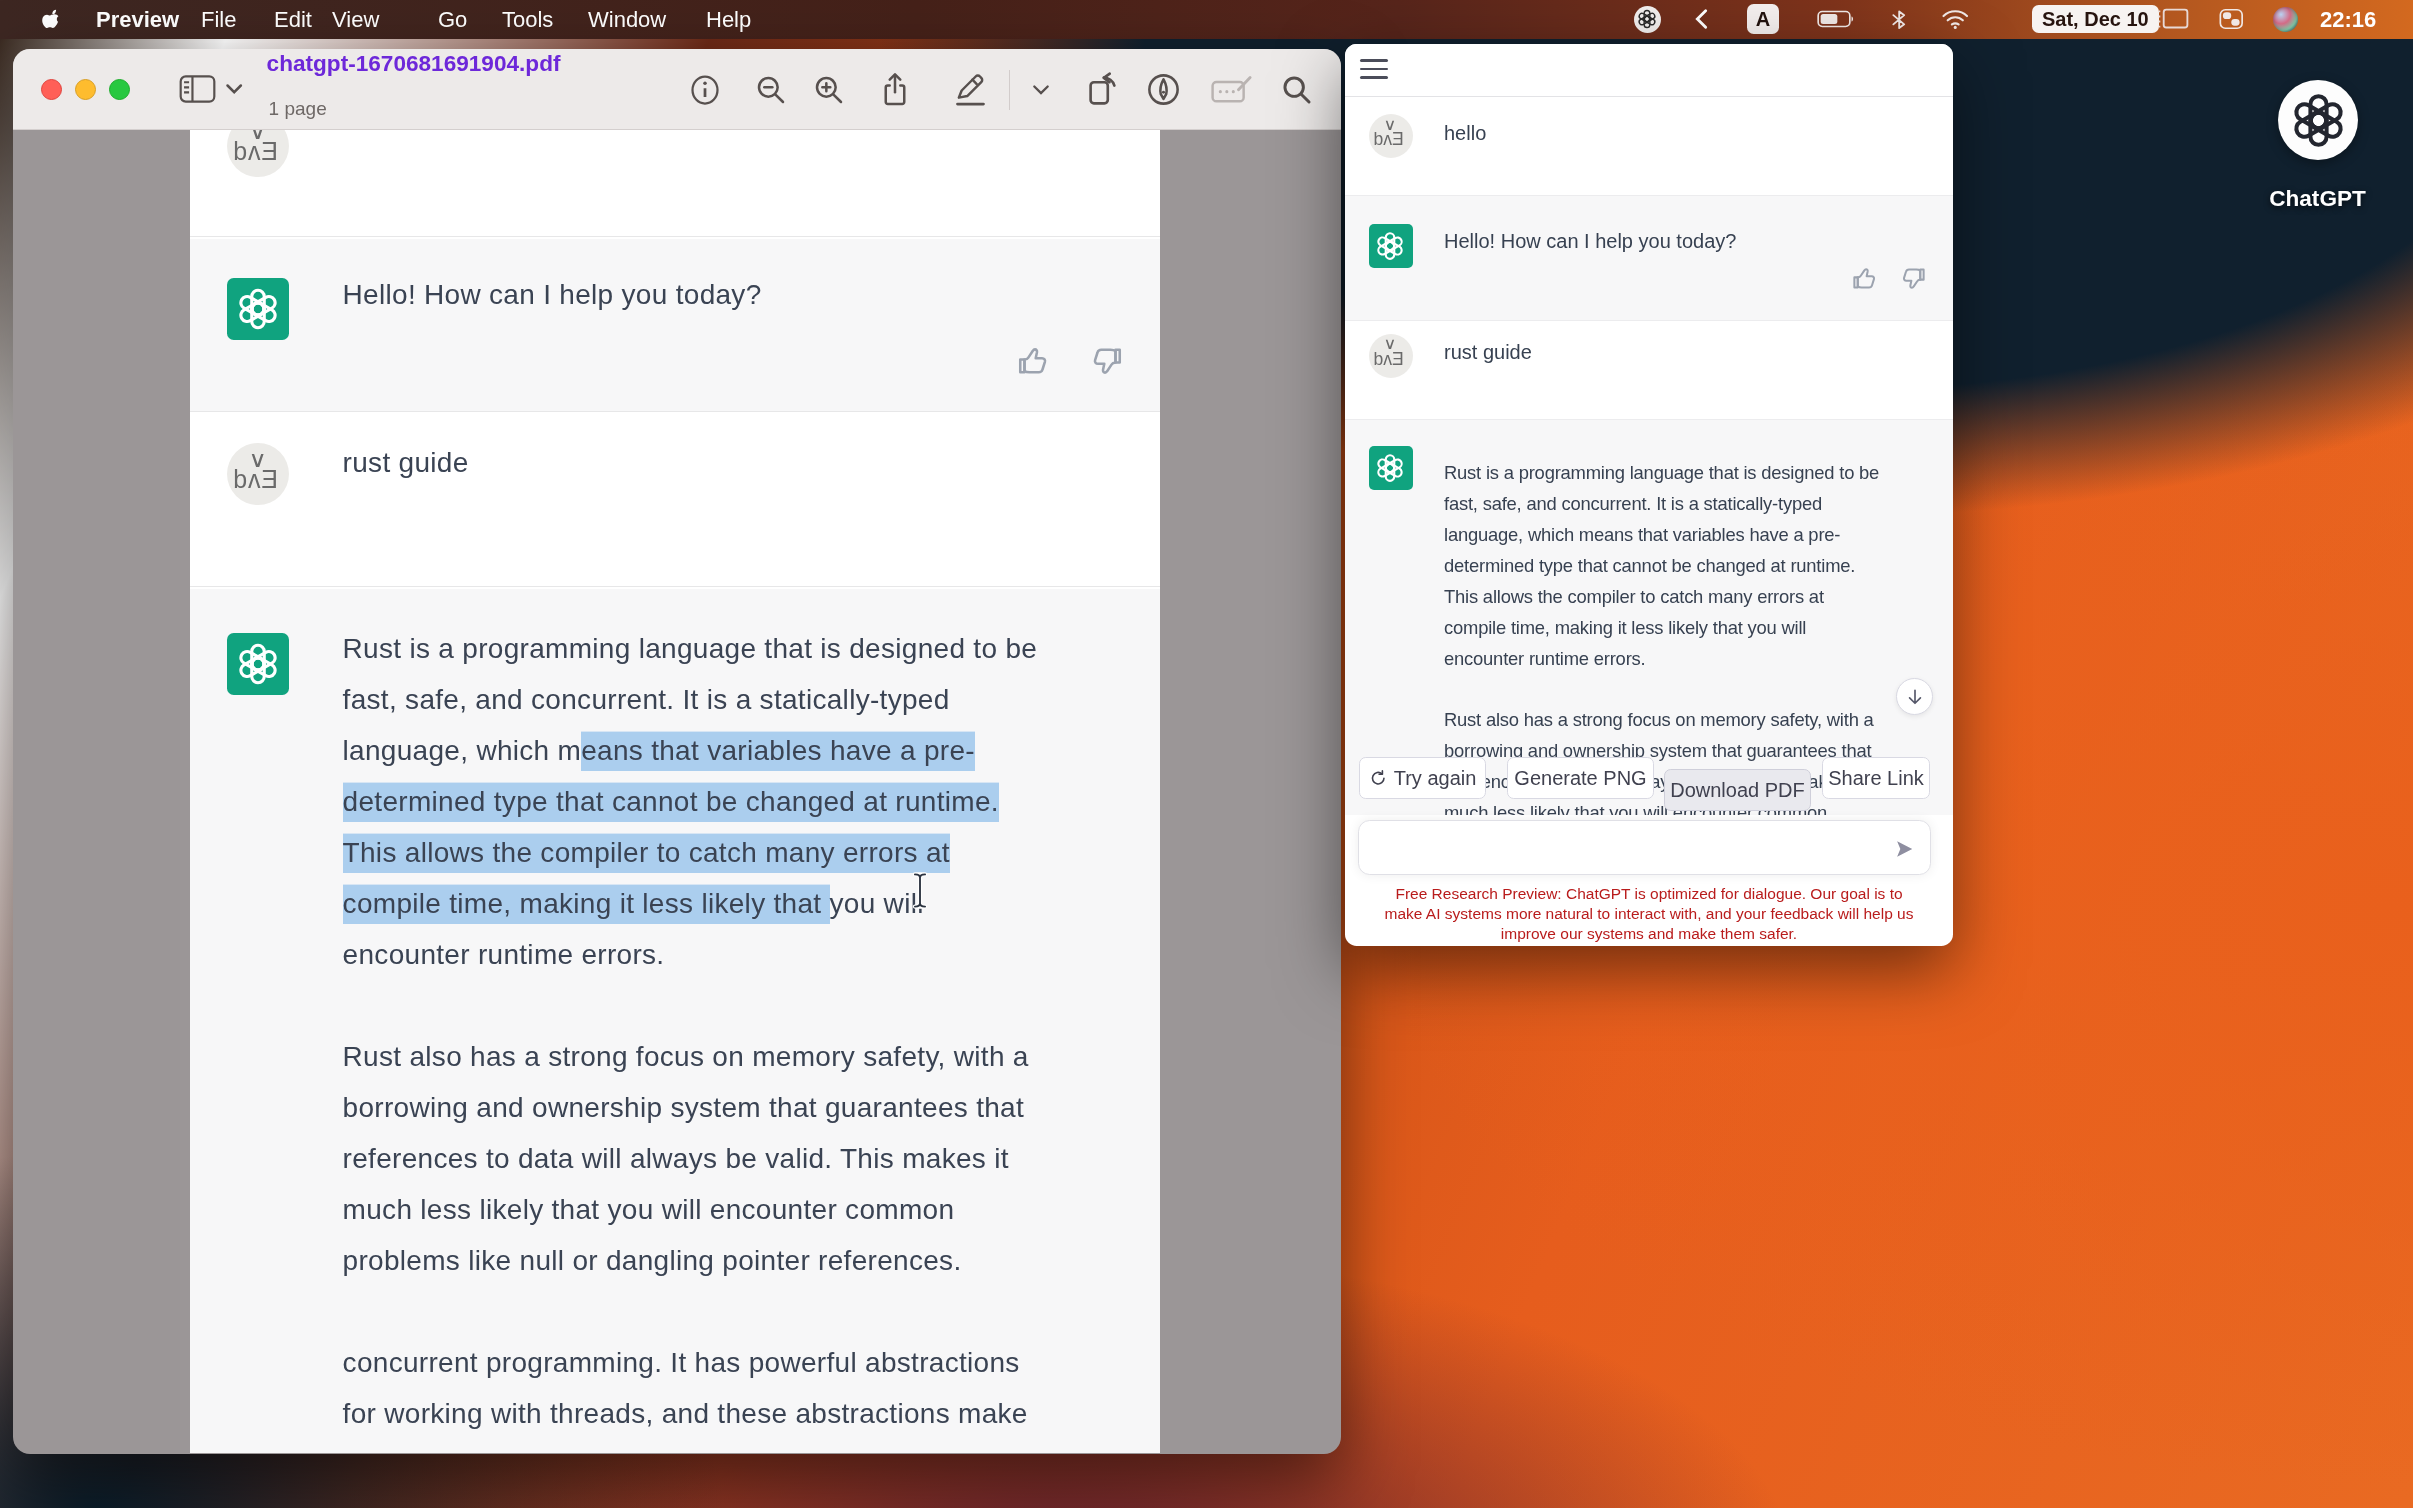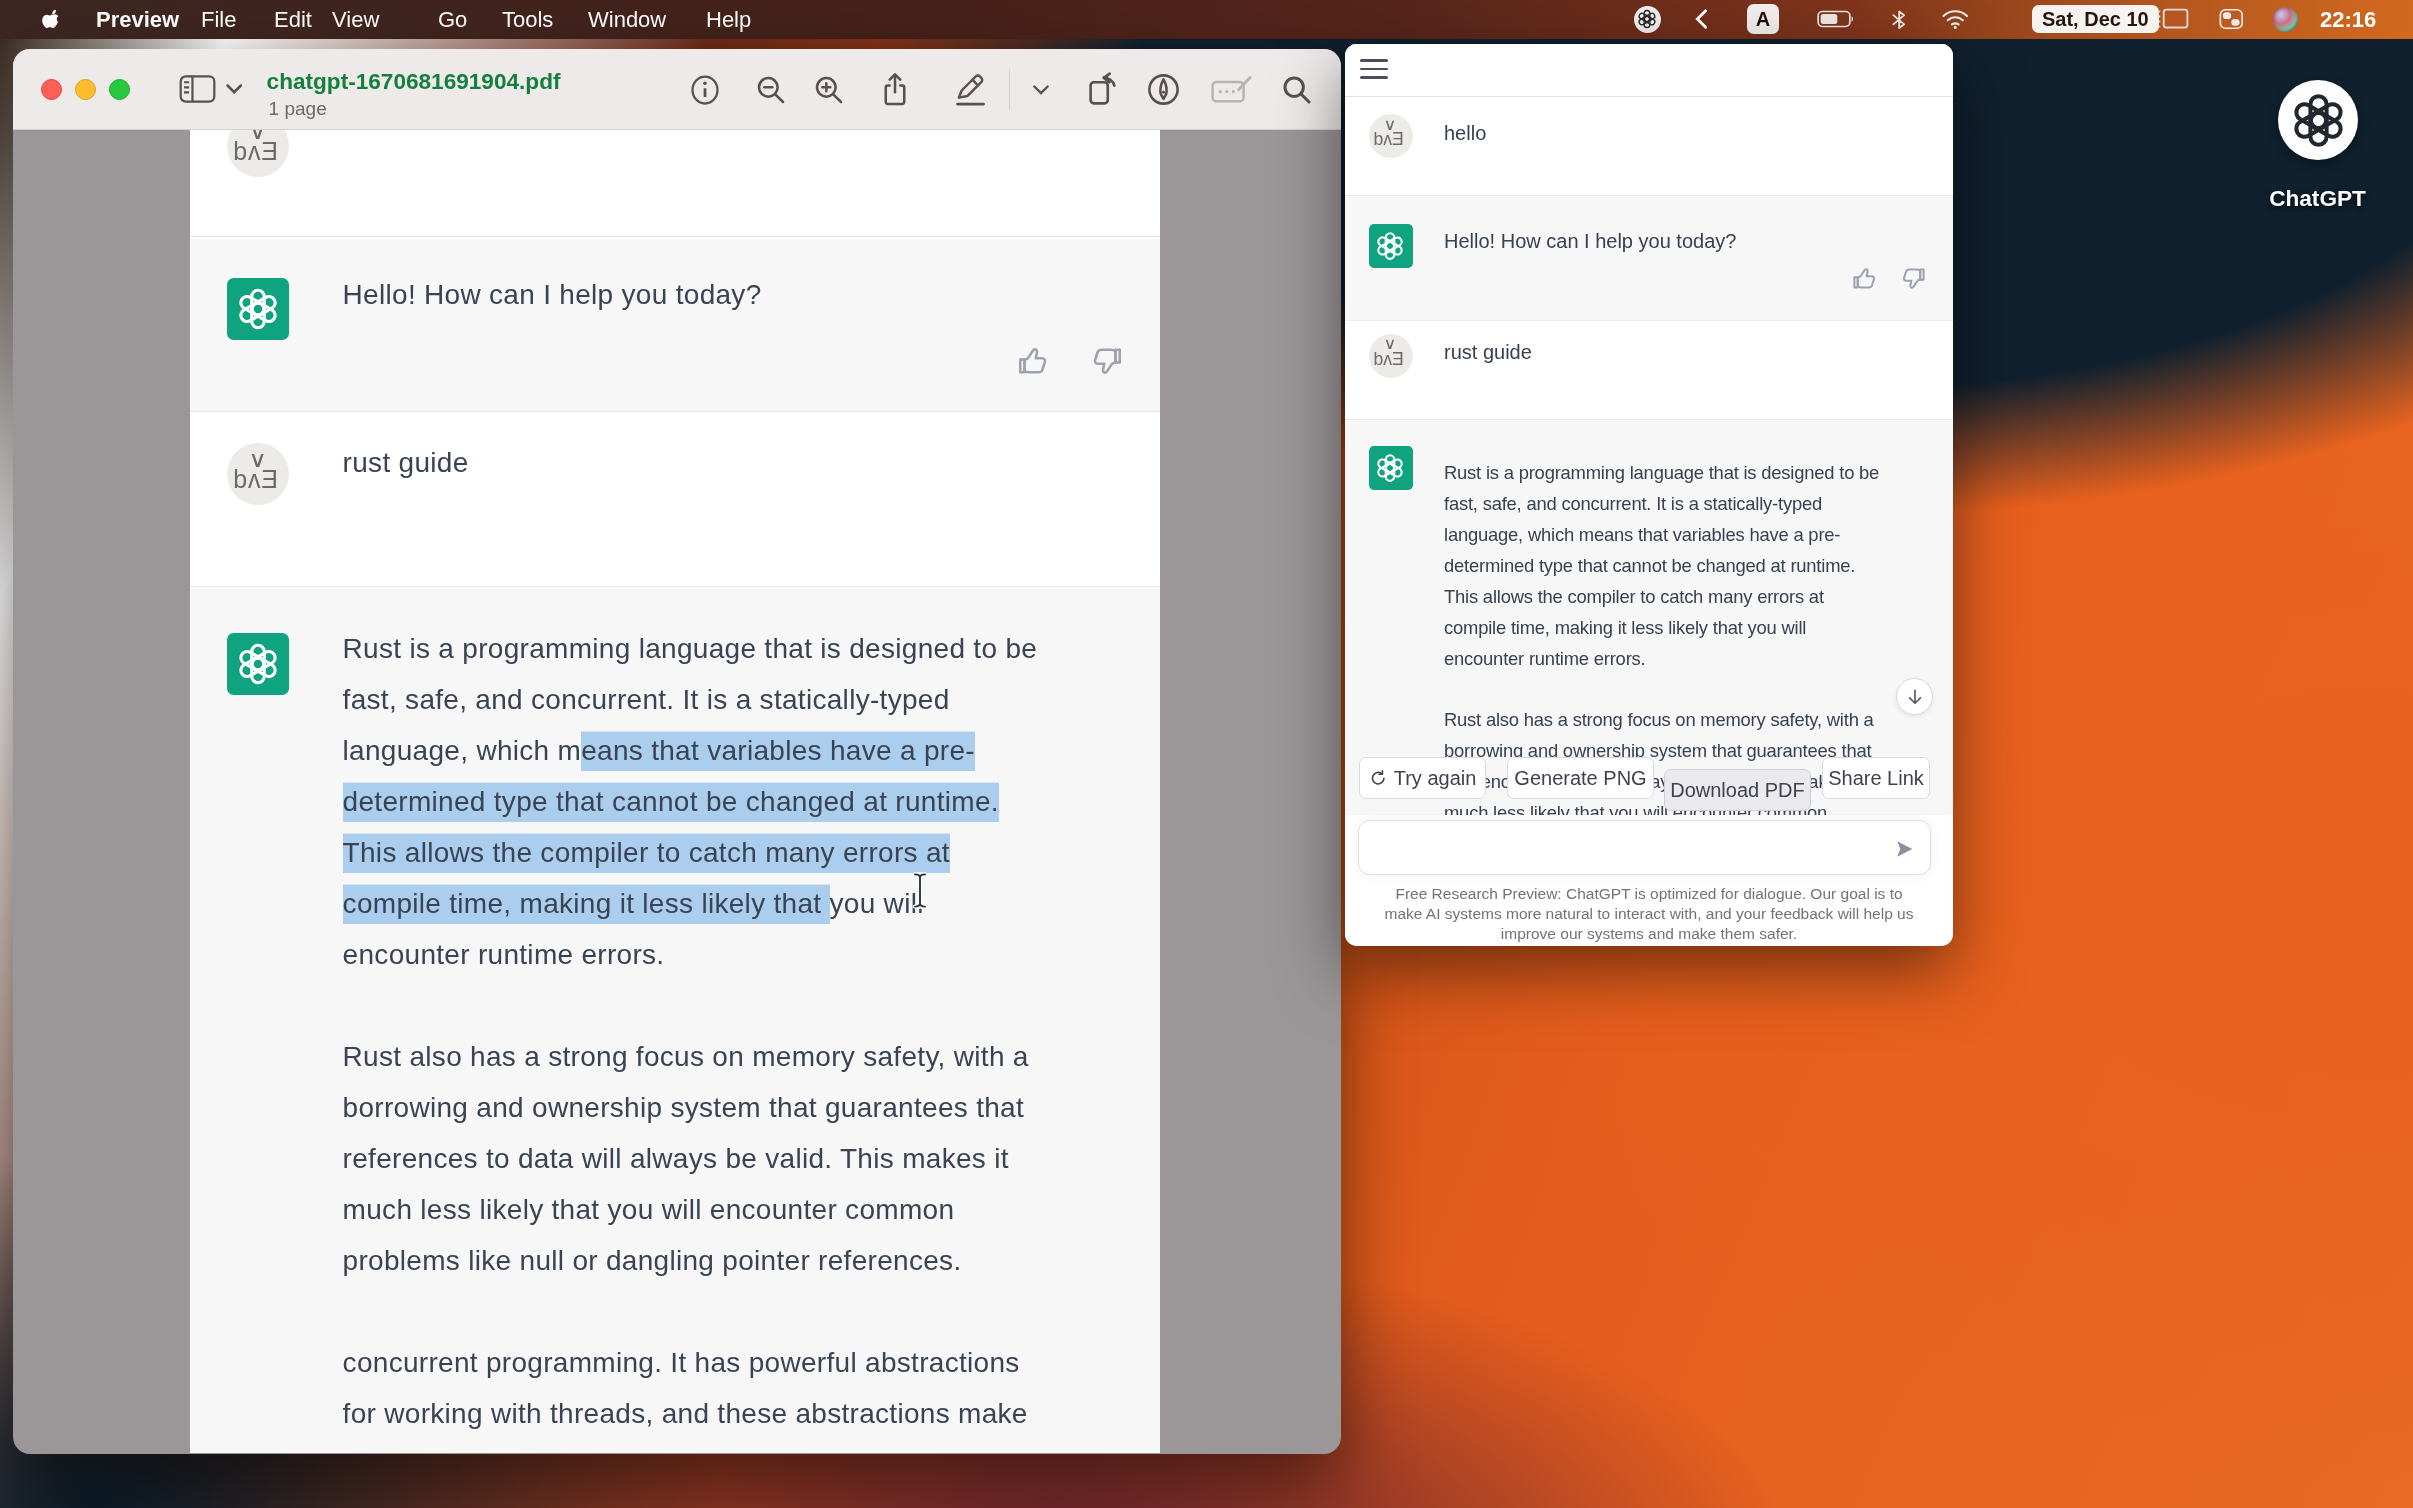--- a/index.html
+++ b/index.html
@@ -34,21 +34,21 @@
   
   .preview { left:12.6px; top:49px; width:1328px; height:1405px; border-radius:17px; background:#9b9697; overflow:hidden; }
   .titlebar { position:absolute; left:0; top:0; width:100%; height:81px; background:#edeae9; border-bottom:0.8px solid #d4cfce; }
   .tl { position:absolute; top:30px; width:21px; height:21px; border-radius:50%; }
   .tl.red{ left:28px; background:#ff5f57; border:0.8px solid #e0443e;}
   .tl.yel{ left:62px; background:#febc2e; border:0.8px solid #d89e24;}
   .tl.grn{ left:96px; background:#28c840; border:0.8px solid #1dad2b;}
   .tb-ic { position:absolute; color:#57504e; }
   .tb-ic.dim { color:#b9b3b1; }
   .tb-div { position:absolute; left:996px; top:21px; width:0.8px; height:40px; background:#d2cccb; }
-  .pv-title { position:absolute; left:254px; top:20px; font-size:22.6px; font-weight:700; color:#15803d; }
+  .pv-title { position:absolute; left:254px; top:2px; font-size:22.6px; font-weight:700; color:#6d28d9; }
   .pv-sub   { position:absolute; left:256px; top:49px; font-size:19px; color:#6e6866; }
 
   .pdf-page { position:absolute; left:177px; top:81px; width:970px; height:1323px; background:#fff; }
   .row { position:absolute; left:0; width:100%; overflow:hidden; }
   .rowA { top:0; height:107px; background:#fff; border-bottom:1.7px solid #e7e7e8; }
   .rowB { top:109px; height:173px; background:#f7f7f8; border-bottom:1.7px solid #e7e7e8; }
   .rowC { top:283px; height:174px; background:#fff; border-bottom:1.7px solid #e7e7e8; }
   .rowD { top:459px; height:864px; background:#f7f7f8; }
   .gavatar { position:absolute; width:62px; height:62px; border-radius:6.7px; background:#10a37f; color:#fff; }
   .gavatar svg { position:absolute; left:9.2px; top:9.2px; }
@@ -83,21 +83,21 @@
     background:#fff; border:0.8px solid #d9d9e3; color:#56586a; z-index:6; box-shadow:0 1.7px 5px rgba(0,0,0,.08); }
   .btnrow { position:absolute; left:0; top:713px; width:100%; height:42px; z-index:5; }
   .xbtn { position:absolute; top:0; height:42px; background:#fff; border:1.3px solid #d9d9e3; border-radius:6.7px;
     font-size:20px; color:#40414f; display:flex; align-items:center; justify-content:center; gap:6.7px;
     font-family:"Liberation Sans",sans-serif; }
   .xbtn.active { background:#e9e9ee; border-color:#cfcfda;margin-top:12px; }
   .xinput { position:absolute; left:12.6px; top:776px; width:573px; height:55px; background:#fff;
     border:0.8px solid #e0e0e6; border-radius:11.7px; box-shadow:0 0 11.7px rgba(0,0,0,.07); z-index:6; }
   .sendicon { position:absolute; right:15px; top:17px; color:#8e8ea0; }
   .xfooter { position:absolute; left:0; top:840px; width:100%; text-align:center;
-    font-size:15.5px; line-height:20px; color:#737373; z-index:4; }
+    font-size:15.5px; line-height:20px; color:#b91c1c; z-index:4; }
   .xfooter .pdf-line{ line-height:20px; height:20px; font-size:15.5px; }
 
   
   .dicon { position:absolute; left:2278px; top:80px; width:80px; height:80px; border-radius:50%;
     background:#fdfdfd; color:#23262f; box-shadow:0 3.4px 11.7px rgba(0,0,0,.35); }
   .dicon svg { position:absolute; left:11.7px; top:11.7px; }
   .dicon-label { position:absolute; left:2249px; top:186px; width:137px; text-align:center;
     color:#fff; font-weight:700; font-size:22.6px; text-shadow:0 1.7px 6.7px rgba(0,0,0,.65); }
 
   .ibeam { position:absolute; left:896px; top:822px; z-index:5; color:#2b3340; }

